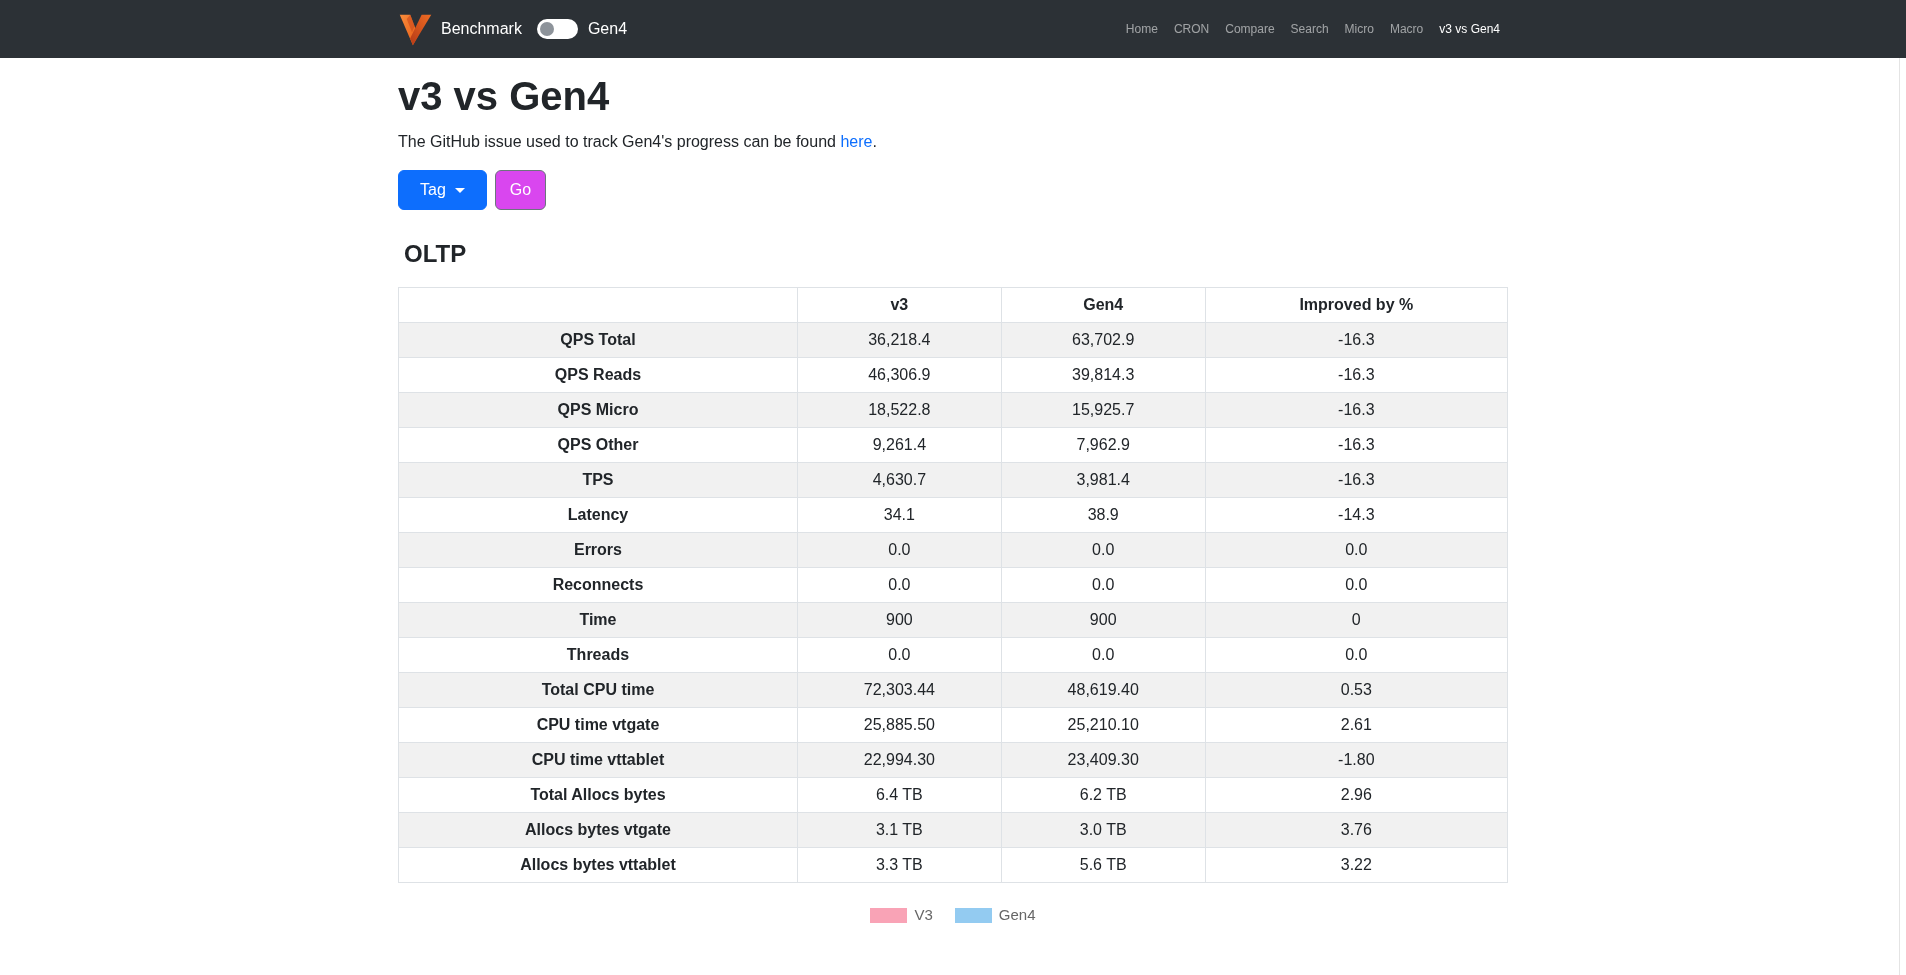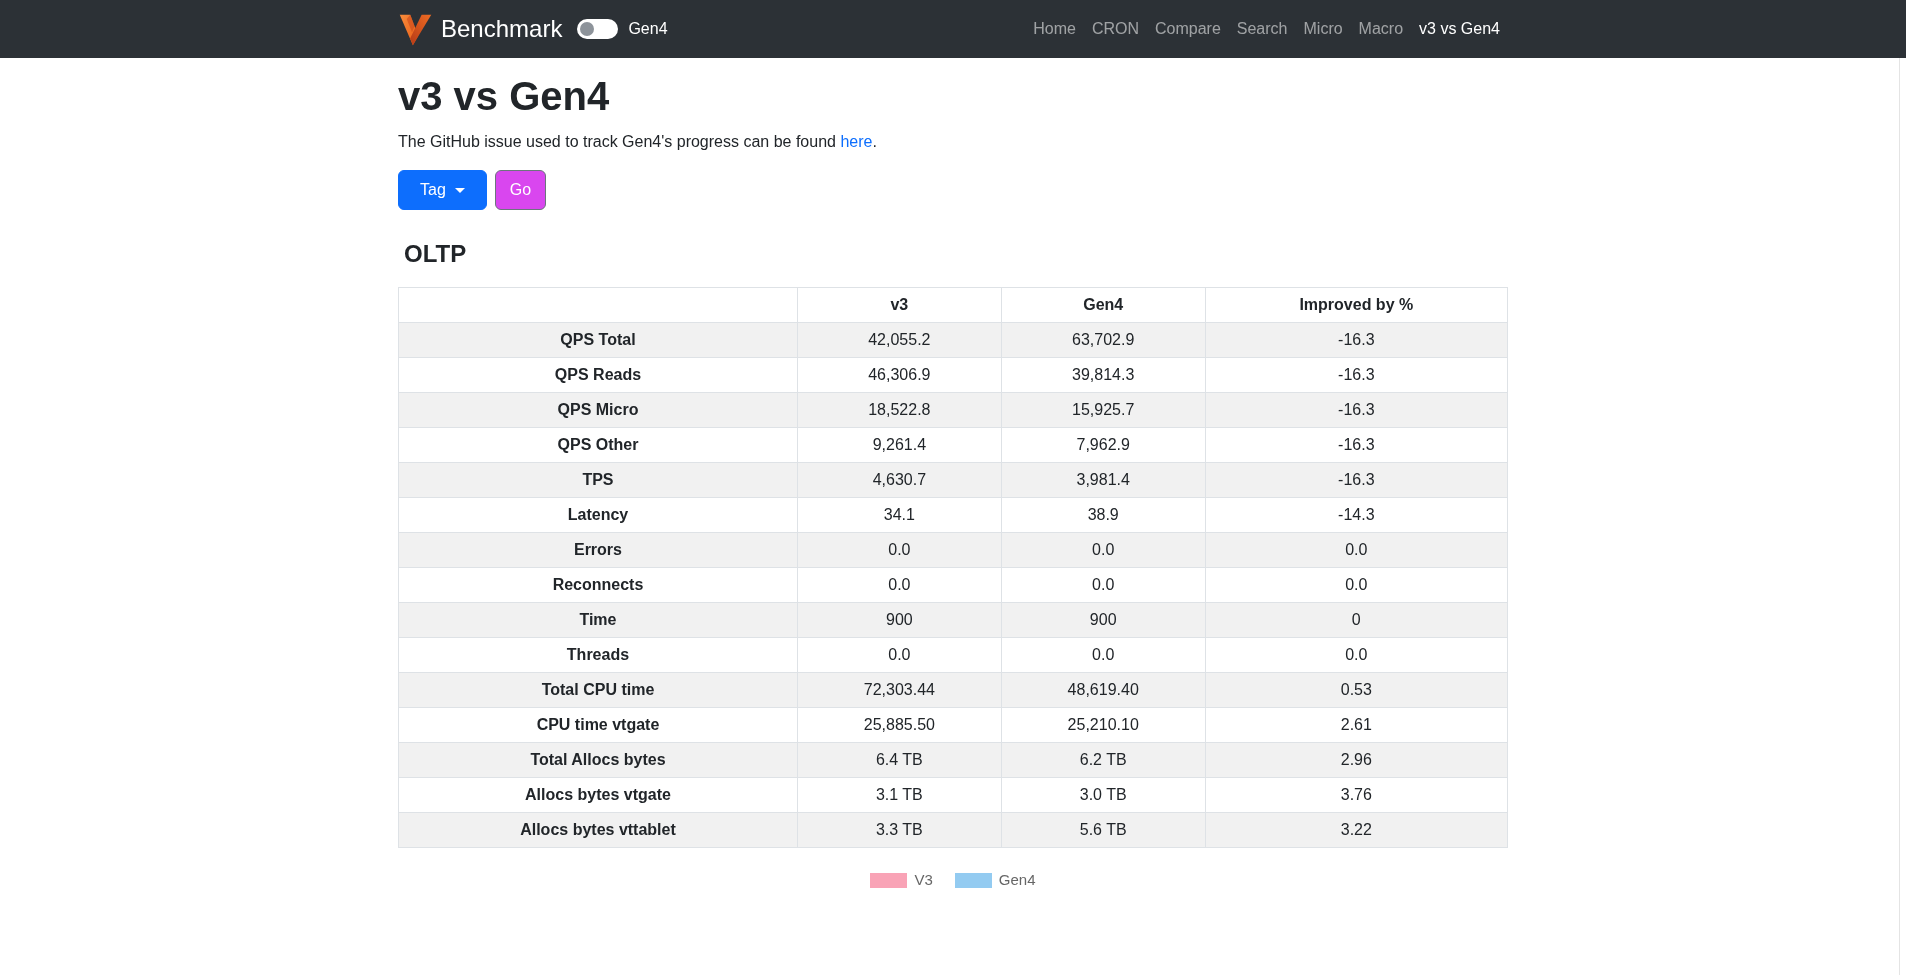--- a/index.html
+++ b/index.html
@@ -8,27 +8,27 @@
     font-family:"Liberation Sans","DejaVu Sans",sans-serif;
     background:#ffffff; color:#212529; overflow:hidden; position:relative;
     font-size:16px; line-height:1.5;
   }
   
   .navbar { height:58px; background:#2c3136; width:1906px; }
   .navbar .container { height:100%; display:flex; align-items:center; }
   .container { width:1140px; margin:0 auto; padding:0 15px; }
   .brand { display:flex; align-items:center; cursor:pointer; }
   .brand-logo { width:35px; height:35px; display:block; }
-  .brand-text { color:#fff; font-size:24px; margin-left:8px; }
+  .brand-text { color:#fff; font-size:16px; margin-left:8px; }
   .switch-wrap { display:flex; align-items:center; margin-left:15px; }
   .switch { width:41px; height:20px; background:#ffffff; border-radius:10px; position:relative; cursor:pointer; }
   .switch .knob { position:absolute; left:3px; top:3px; width:14px; height:14px; border-radius:50%; background:#8d939a; }
   .switch-label { color:#fff; font-size:16px; margin-left:10px; }
   .nav-links { margin-left:auto; display:flex; align-items:center; }
-  .nav-link { color:rgba(255,255,255,0.55); text-decoration:none; font-size:16px; padding:0 8px; cursor:pointer; }
+  .nav-link { color:rgba(255,255,255,0.55); text-decoration:none; font-size:12px; padding:0 8px; cursor:pointer; }
   .nav-link.active { color:#ffffff; }
   
   .main { padding-top:1px; }
   h1.page-title { font-size:40px; font-weight:600; line-height:1.2; margin:13px 0 10px 0; color:#212529; }
   p.lead-line { margin:0 0 16px 0; font-size:16px; }
   a.inline-link { color:#0d6efd; text-decoration:none; cursor:pointer; }
   .btn-row { margin:16px 0 0 0; display:flex; align-items:center; }
   .btn { height:40px; border:1px solid transparent; border-radius:6px; font-size:16px;
          font-family:inherit; color:#fff; display:inline-flex; align-items:center;
          justify-content:center; cursor:pointer; }
@@ -122,21 +122,21 @@
       <tr>
         <th></th>
         <th>v3</th>
         <th>Gen4</th>
         <th>Improved by %</th>
       </tr>
     </thead>
     <tbody>
       <tr>
           <td class="row-label">QPS Total</td>
-          <td>42,055.2</td>
+          <td>36,218.4</td>
           <td>63,702.9</td>
           <td>-16.3</td>
         </tr>
       <tr>
           <td class="row-label">QPS Reads</td>
           <td>46,306.9</td>
           <td>39,814.3</td>
           <td>-16.3</td>
         </tr>
       <tr>
@@ -191,20 +191,26 @@
           <td class="row-label">Total CPU time</td>
           <td>72,303.44</td>
           <td>48,619.40</td>
           <td>0.53</td>
         </tr>
       <tr>
           <td class="row-label">CPU time vtgate</td>
           <td>25,885.50</td>
           <td>25,210.10</td>
           <td>2.61</td>
+        </tr>
+      <tr>
+          <td class="row-label">CPU time vttablet</td>
+          <td>22,994.30</td>
+          <td>23,409.30</td>
+          <td>-1.80</td>
         </tr>
       <tr>
           <td class="row-label">Total Allocs bytes</td>
           <td>6.4 TB</td>
           <td>6.2 TB</td>
           <td>2.96</td>
         </tr>
       <tr>
           <td class="row-label">Allocs bytes vtgate</td>
           <td>3.1 TB</td>

